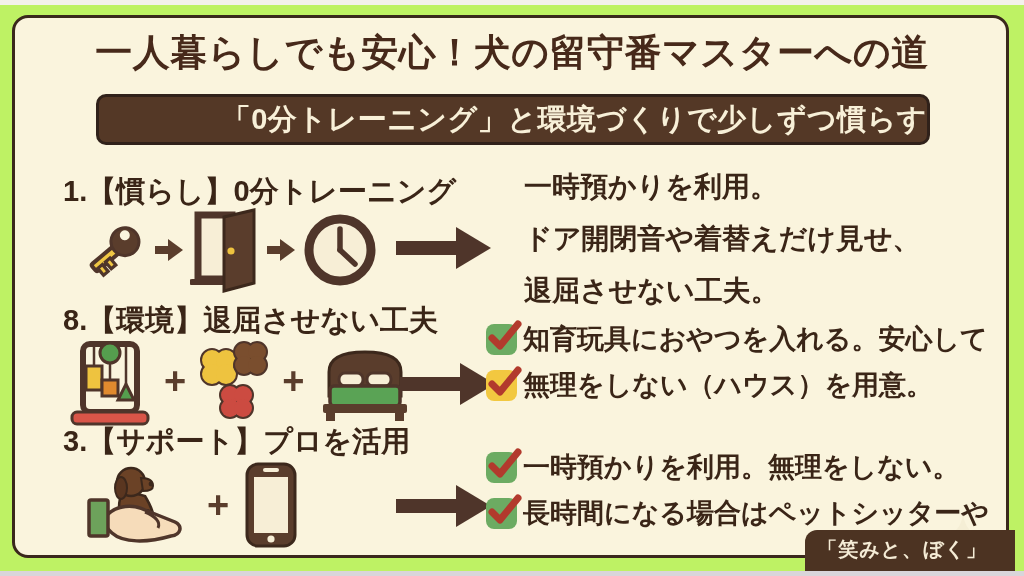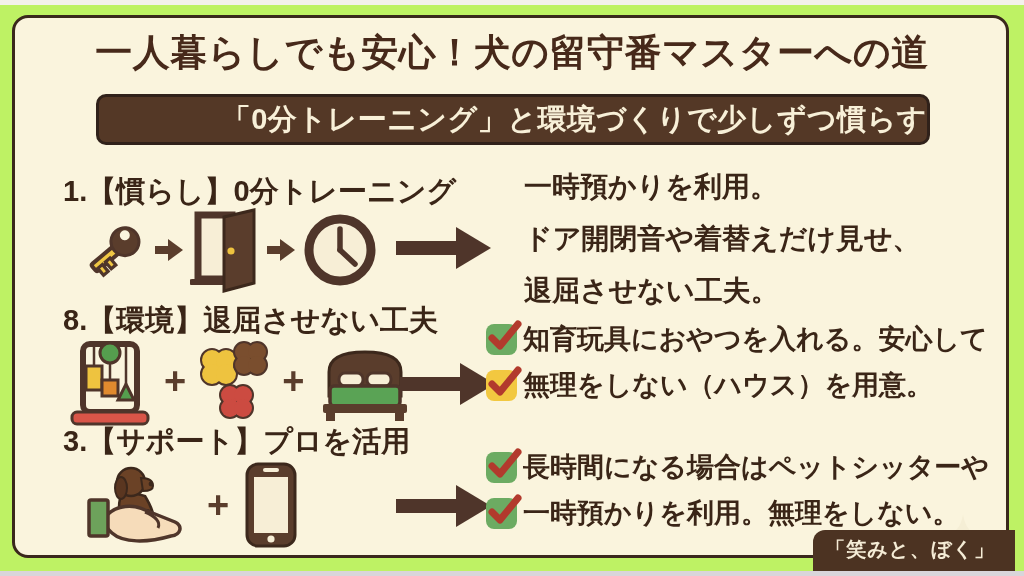--- a/index.html
+++ b/index.html
@@ -54,21 +54,21 @@
   .check-text{font-size:27px;font-weight:bold;color:#3a2517;margin-left:6px;}
   .checkbox{
     position:relative;width:31px;height:31px;border-radius:8px;flex:0 0 auto;
   }
   .checkbox[data-color="green"]{background:#6cab62;}
   .checkbox[data-color="yellow"]{background:#f2c840;}
   .checkbox svg{position:absolute;left:1px;top:-7px;overflow:visible;}
   .footer-tab{
     position:absolute;right:9px;bottom:5px;z-index:5;
     background:#4c3322;color:#f5ecd6;font-size:20px;font-weight:bold;
-    padding:6px 20px 8px 12px;border-radius:12px 0 0 0;letter-spacing:1px;
+    padding:6px 28px 8px 12px;border-radius:12px 0 0 0;letter-spacing:1px;
   }
   .sparkle{position:absolute;right:38px;bottom:16px;z-index:4;}
   .icon{display:inline-block;line-height:0;}
 </style>
 </head>
 <body>
 
 <div id="stage">
   <div class="edge-strip top"></div>
   <div class="edge-strip bottom"></div>
@@ -254,29 +254,29 @@
       <polygon points="60,0 95,21 60,42" fill="#4f352a"></polygon>
     </svg>
   </span>
   <div class="checklist" id="checklist-3">
     <div class="check-item">
       <span class="checkbox" data-color="green">
         <svg width="36" height="36" viewBox="0 0 36 36">
             <polyline points="5,21 13,29 31,7" fill="none" stroke="#b23a2d" stroke-width="7" stroke-linecap="round" stroke-linejoin="round"></polyline>
           </svg>
       </span>
+      <span class="check-text">一時預かりを利用。無理をしない。</span>
+    </div>
+    <div class="check-item">
+      <span class="checkbox" data-color="green">
+        <svg width="36" height="36" viewBox="0 0 36 36">
+            <polyline points="5,21 13,29 31,7" fill="none" stroke="#b23a2d" stroke-width="7" stroke-linecap="round" stroke-linejoin="round"></polyline>
+          </svg>
+      </span>
       <span class="check-text">長時間になる場合はペットシッターや</span>
-    </div>
-    <div class="check-item">
-      <span class="checkbox" data-color="green">
-        <svg width="36" height="36" viewBox="0 0 36 36">
-            <polyline points="5,21 13,29 31,7" fill="none" stroke="#b23a2d" stroke-width="7" stroke-linecap="round" stroke-linejoin="round"></polyline>
-          </svg>
-      </span>
-      <span class="check-text">一時預かりを利用。無理をしない。</span>
     </div>
   </div>
 
   <span class="sparkle icon">
     <svg width="46" height="46" viewBox="0 0 46 46">
       <path d="M23,0 C25,14 31,20 46,23 C31,26 25,32 23,46 C21,32 15,26 0,23 C15,20 21,14 23,0 Z" fill="#f5eed5"></path>
     </svg>
   </span>
 
   <div class="footer-tab">「笑みと、ぼく」</div>

